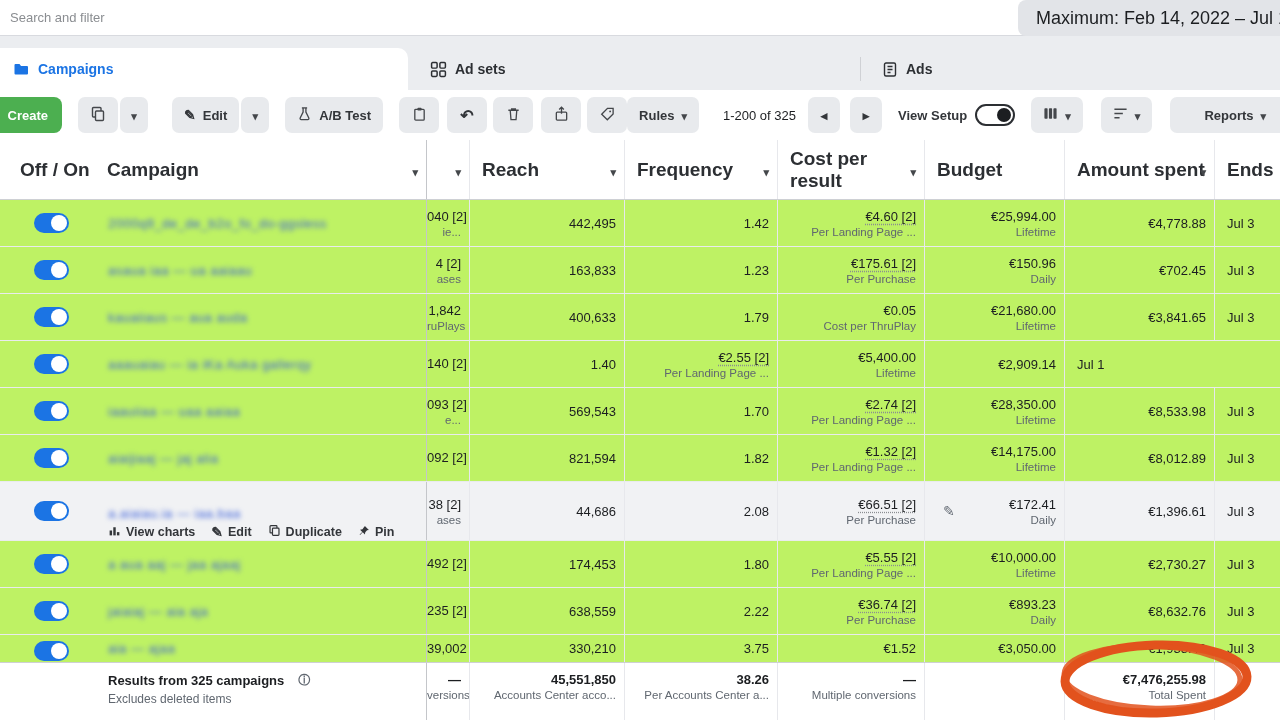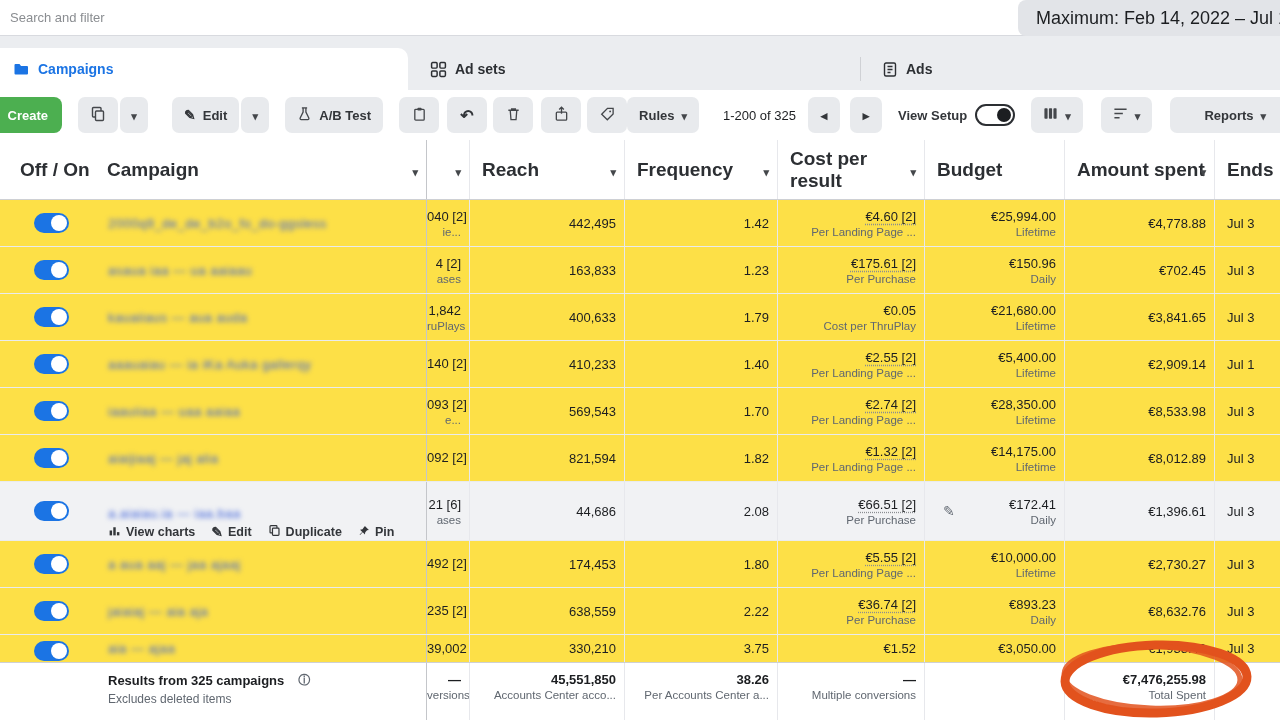--- a/index.html
+++ b/index.html
@@ -51,21 +51,21 @@
   
   .grid { display:grid; grid-template-columns:95px 332px 43px 155px 153px 147px 140px 150px 65px; }
   .thead { height:60px; border-bottom:1px solid #ced0d4; }
   .thead .hcell { display:flex; align-items:center; font-size:19px; font-weight:700; color:#2c2f33;
     padding-left:12px; position:relative; }
   .thead .hcell .caret { position:absolute; right:8px; }
   .hcell.h-toggle { padding-left:20px; }
   .cell-border { border-right:1px solid #e7e8ec; }
   .camp-border { border-right:1px solid #c4c6ca; }
 
-  .row { height:47px; border-bottom:1px solid #e9ebee; background:#fde047; }
+  .row { height:47px; border-bottom:1px solid #e9ebee; background:#bef264; }
   .row .cell { display:flex; flex-direction:column; justify-content:center; overflow:hidden; }
   .row.hover-row { height:59px; background:#f1f2f4; }
   .row.hover-row .c-campaign { justify-content:center; padding-top:24px; }
   .row.clipped-row { height:27px; border-bottom:0; }
   .row.clipped-row .cell { justify-content:flex-start; padding-top:6px; }
 
   .c-toggle { padding-left:34px; }
   .toggle { width:35px; height:20px; border-radius:10px; background:#1b74e4; position:relative; cursor:pointer; flex:none; }
   .toggle .knob { position:absolute; right:2px; top:2px; width:16px; height:16px; border-radius:50%; background:#fff; }
 
@@ -400,23 +400,20 @@
       </div>
       <div class="cell c-campaign camp-border">
         <span class="camp-name blurred">aaauaiau — ia iKa Auka gallerqy</span>
 
       </div>
       <div class="cell num cell-border">
         <span class="val">140 [2]</span>
         <span class="sub"></span>
       </div>
       <div class="cell num cell-border">
-        <span class="val">410,233</span>
-      </div>
-      <div class="cell num cell-border">
         <span class="val">1.40</span>
       </div>
       <div class="cell num cell-border">
         <span class="val cost-val u-dotted">€2.55 [2]</span>
         <span class="sub">Per Landing Page ...</span>
       </div>
       <div class="cell num cell-border c-budget">
 
         <span class="val">€5,400.00</span>
         <span class="sub">Lifetime</span>
@@ -533,21 +530,21 @@
           </span>
           <span class="action">
             <span><svg width="12" height="12" viewBox="0 0 16 16" fill="#33363a">
                   <path d="M9.5 1.5L14.5 6.5l-2.4.6-2.4 2.4-.5 3.2-2.9-2.9-3.6 3.5-.5-.5 3.5-3.6-2.9-2.9 3.2-.5L8.5 2z"></path>
                 </svg></span>
             <span>Pin</span>
           </span>
         </div>
       </div>
       <div class="cell num cell-border">
-        <span class="val">21 [6]</span>
+        <span class="val">38 [2]</span>
         <span class="sub">ases</span>
       </div>
       <div class="cell num cell-border">
         <span class="val">44,686</span>
       </div>
       <div class="cell num cell-border">
         <span class="val">2.08</span>
       </div>
       <div class="cell num cell-border">
         <span class="val cost-val u-dotted">€66.51 [2]</span>

